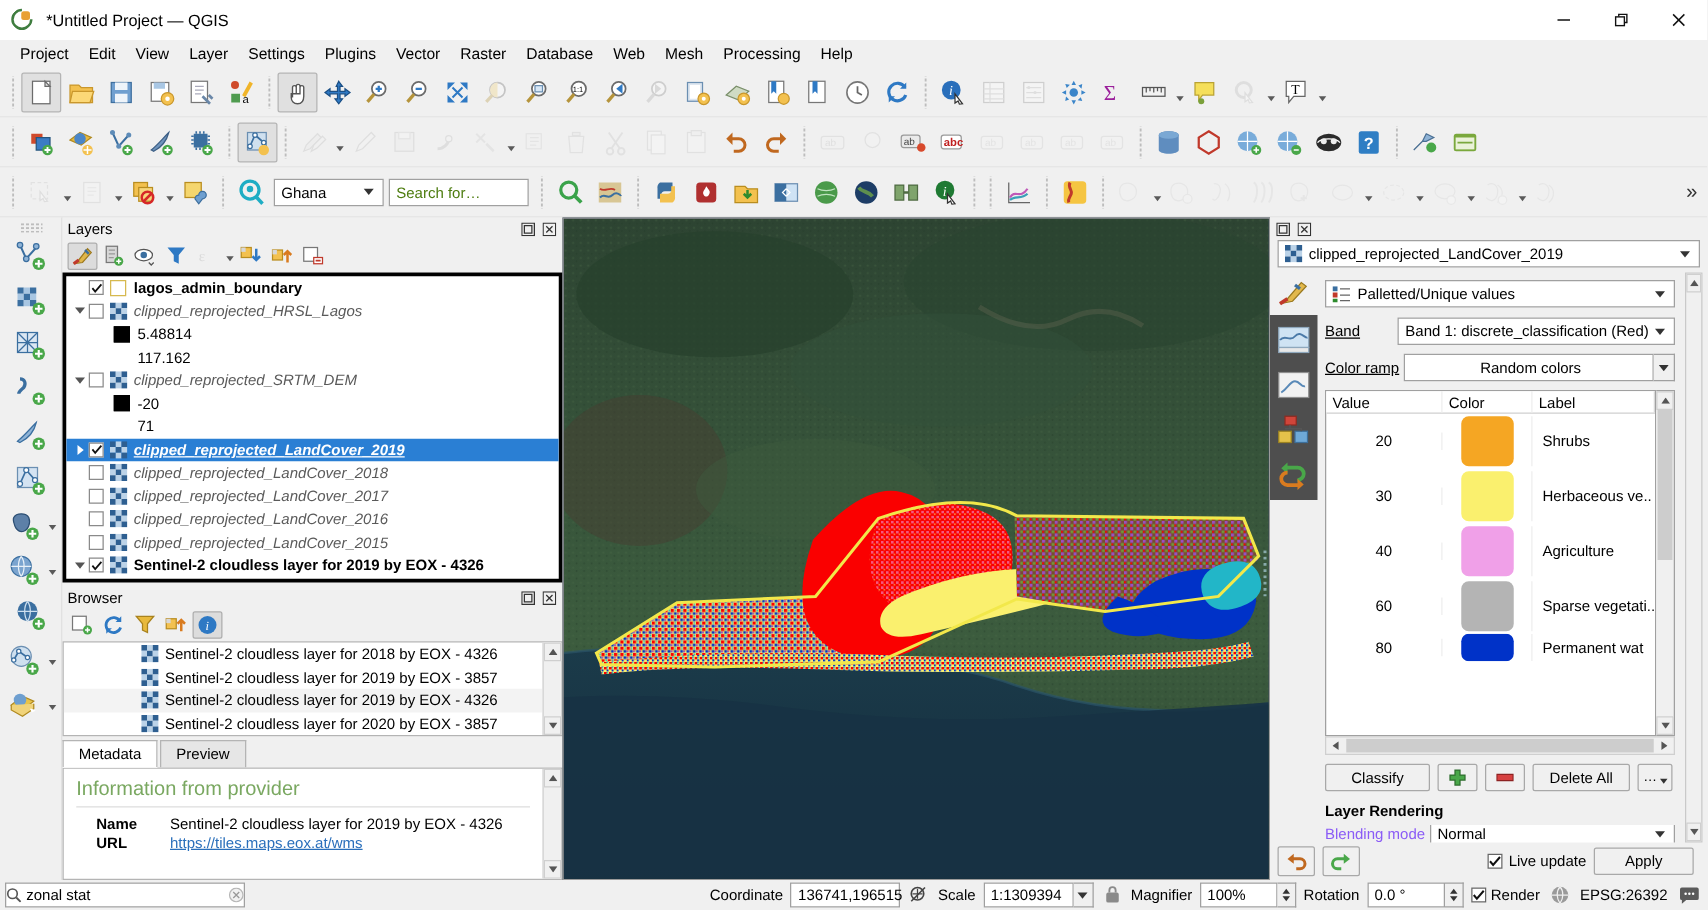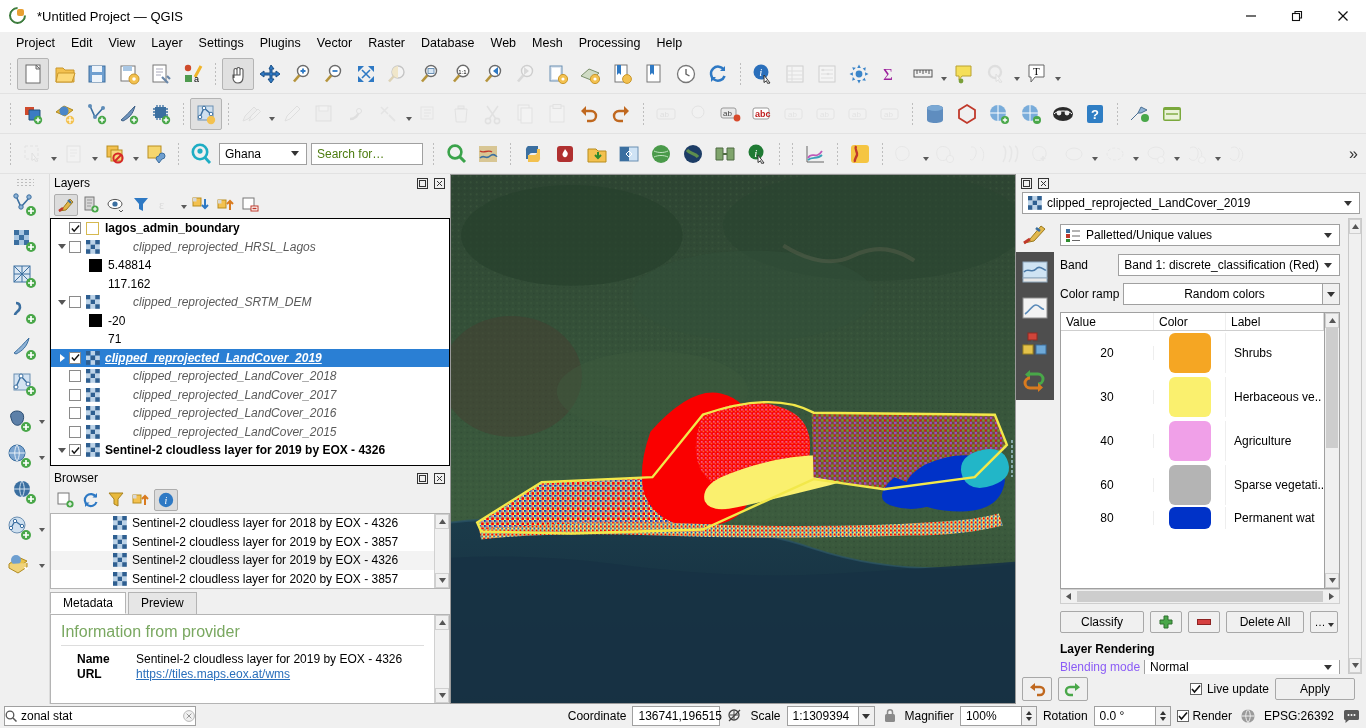--- a/index.html
+++ b/index.html
@@ -55,34 +55,34 @@
   .panel-title{ height:18px; display:flex; align-items:center; padding:0 4px; font-size:12px; color:#000; }
   .panel-title .ptl{ flex:1; }
   .panel-title .pbtns{ display:flex; gap:4px; }
   .pbtn{ width:13px; height:13px; display:flex; align-items:center; justify-content:center; }
 
   .panel-toolbar{ height:26px; display:flex; align-items:center; padding-left:4px; gap:1px; }
   .ptbtn{ width:24px; height:22px; display:flex; align-items:center; justify-content:center; border:1px solid transparent; border-radius:2px; }
   .ptbtn.on{ background:#dcdcdc; border-color:#adadad; }
   .ptbtn.dis{ opacity:.35; }
 
-  .tree{ background:#fff; border:1px solid #000000; flex:1; overflow:hidden; font-size:12px; }
+  .tree{ background:#fff; border:3px solid #000000; flex:1; overflow:hidden; font-size:12px; }
   .row{ display:flex; align-items:center; height:18.5px; padding-left:4px; white-space:nowrap; }
   .row.sel{ background:#2a7fd4; color:#fff; }
   .row .expander{ width:14px; display:flex; align-items:center; justify-content:center; }
   .row .expander .tri-d{ border-left:4px solid transparent; border-right:4px solid transparent; border-top:5px solid #555; }
   .row .expander .tri-r{ border-top:4px solid transparent; border-bottom:4px solid transparent; border-left:5px solid #555; }
   .row.sel .expander .tri-r{ border-left-color:#fff; }
   .cbx{ width:12px; height:12px; border:1px solid #8a8a8a; background:#fff; margin-right:5px; display:flex; align-items:center; justify-content:center; flex:0 0 12px; }
   .cbx .tick{ width:9px; height:9px; }
   .rasterico{ width:14px; height:14px; margin-right:5px; flex:0 0 14px; }
   .swatch-box{ width:13px; height:13px; margin-right:6px; flex:0 0 13px; border:1px solid #666; }
   .lname{ font-size:12px; }
   .lname.bold{ font-weight:bold; }
-  .lname.ital{ font-style:italic; color:#5a5a5a;margin-left:28px; }
+  .lname.ital{ font-style:italic; color:#5a5a5a; }
   .lname.selstyle{ font-weight:bold; font-style:italic; text-decoration:underline; color:#fff; }
   .indent34{ padding-left:38px; }
 
   
   .blist{ background:#fff; border:1px solid #b4b4b4; height:76px; display:flex; }
   .blist-inner{ flex:1; overflow:hidden; }
   .brow{ display:flex; align-items:center; height:18.5px; padding-left:62px; white-space:nowrap; }
   .brow.hl{ background:#f3f3f3; }
   .vscroll{ width:15px; background:#f0f0f0; border-left:1px solid #d0d0d0; display:flex; flex-direction:column; }
   .vscroll .arrow{ height:15px; background:#f0f0f0; border:1px solid #cfcfcf; display:flex; align-items:center; justify-content:center; }
@@ -103,21 +103,21 @@
   .canvaswrap{ flex:1; position:relative; border:1px solid #9a9a9a; overflow:hidden; background:#1d3340; }
   .canvas{ position:absolute; inset:0; }
 
   
   .rightpanel{ width:350px; background:#f0f0f0; display:flex; flex-direction:column; }
   .combo{ height:22px; border:1px solid #a0a0a0; background:#fff; display:flex; align-items:center; padding:0 2px 0 5px; font-size:12px; }
   .combo .cv{ flex:1; overflow:hidden; white-space:nowrap; }
   .combo .carr{ width:18px; height:20px; display:flex; align-items:center; justify-content:center; }
   .combo .carr::after{ content:""; border-left:4px solid transparent; border-right:4px solid transparent; border-top:5px solid #333; }
   .styrow{ display:flex; align-items:center; margin-bottom:7px; }
-  .stylabel{ width:63px; font-size:12px; }
+  .stylabel{ width:63px; font-size:12px;text-decoration:underline; }
   .sideicons{ width:38px; background:#4e4e4e; display:flex; flex-direction:column; align-items:center; padding-top:4px; }
   .sideicons .si{ width:32px; height:32px; display:flex; align-items:center; justify-content:center; margin-bottom:4px; }
   .brushtop{ height:34px; display:flex; align-items:center; justify-content:center; }
 
   .tbl{ border:1px solid #a0a0a0; background:#fff; display:flex; flex-direction:column; }
   .tbl-head{ display:flex; height:18px; background:#fff; border-bottom:1px solid #cfcfcf; font-size:12px; }
   .th{ padding:2px 5px; border-right:1px solid #d8d8d8; }
   .tbl-body{ flex:1; overflow:hidden; }
   .trow{ display:flex; height:44px; align-items:center; font-size:12px; }
   .td-val{ width:93px; text-align:center; border-right:1px solid #eee; }

